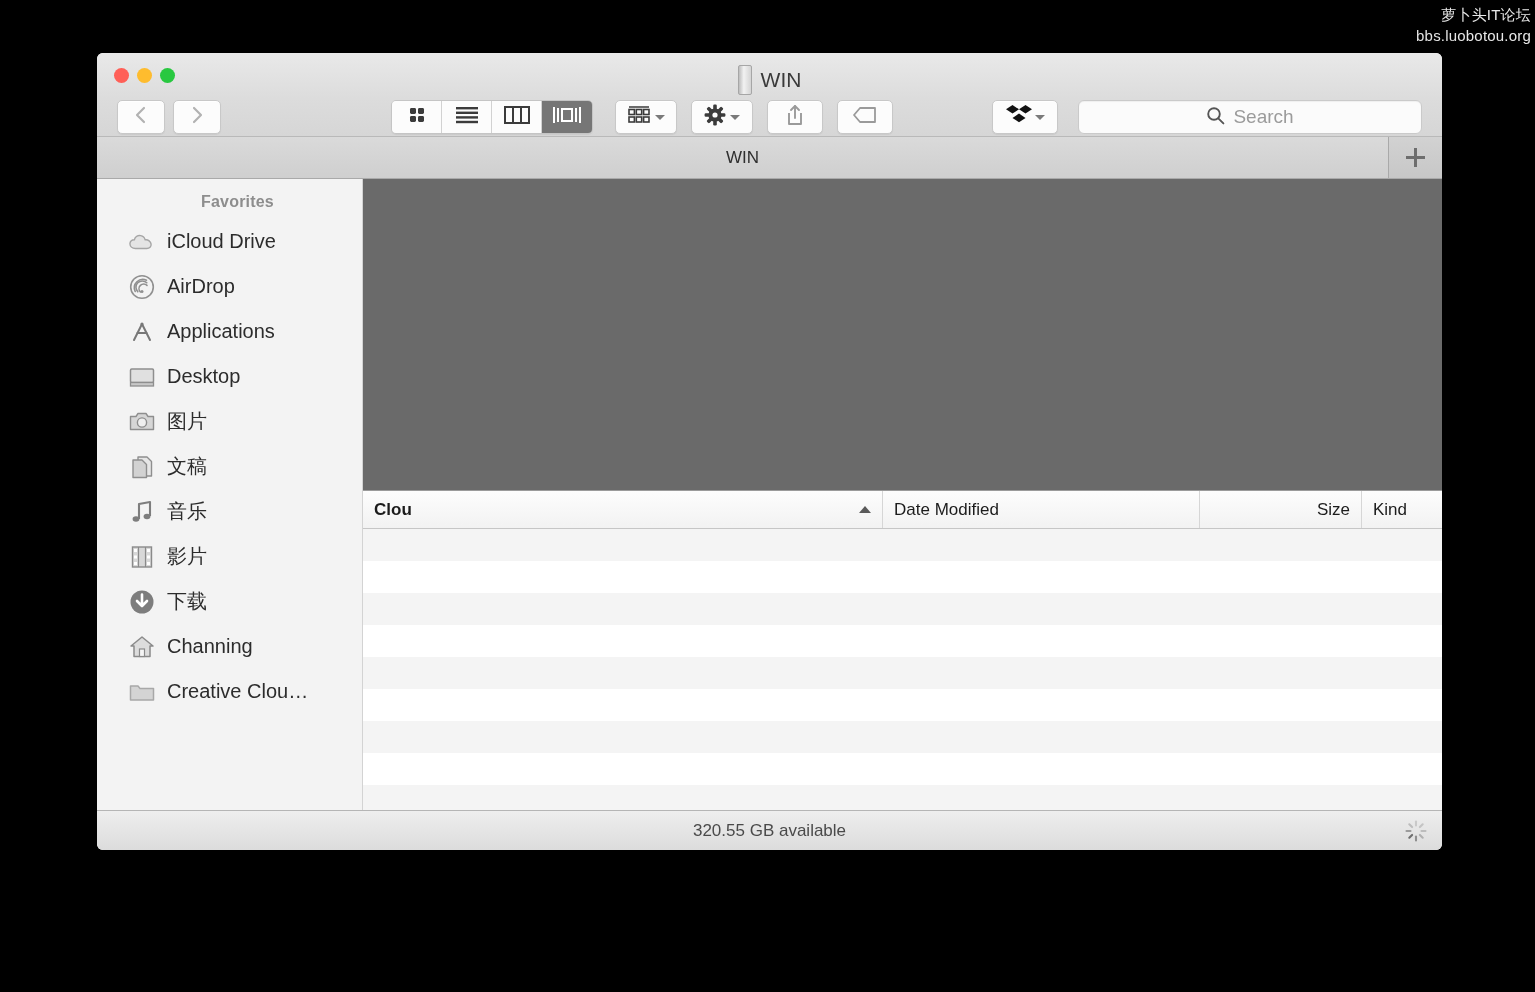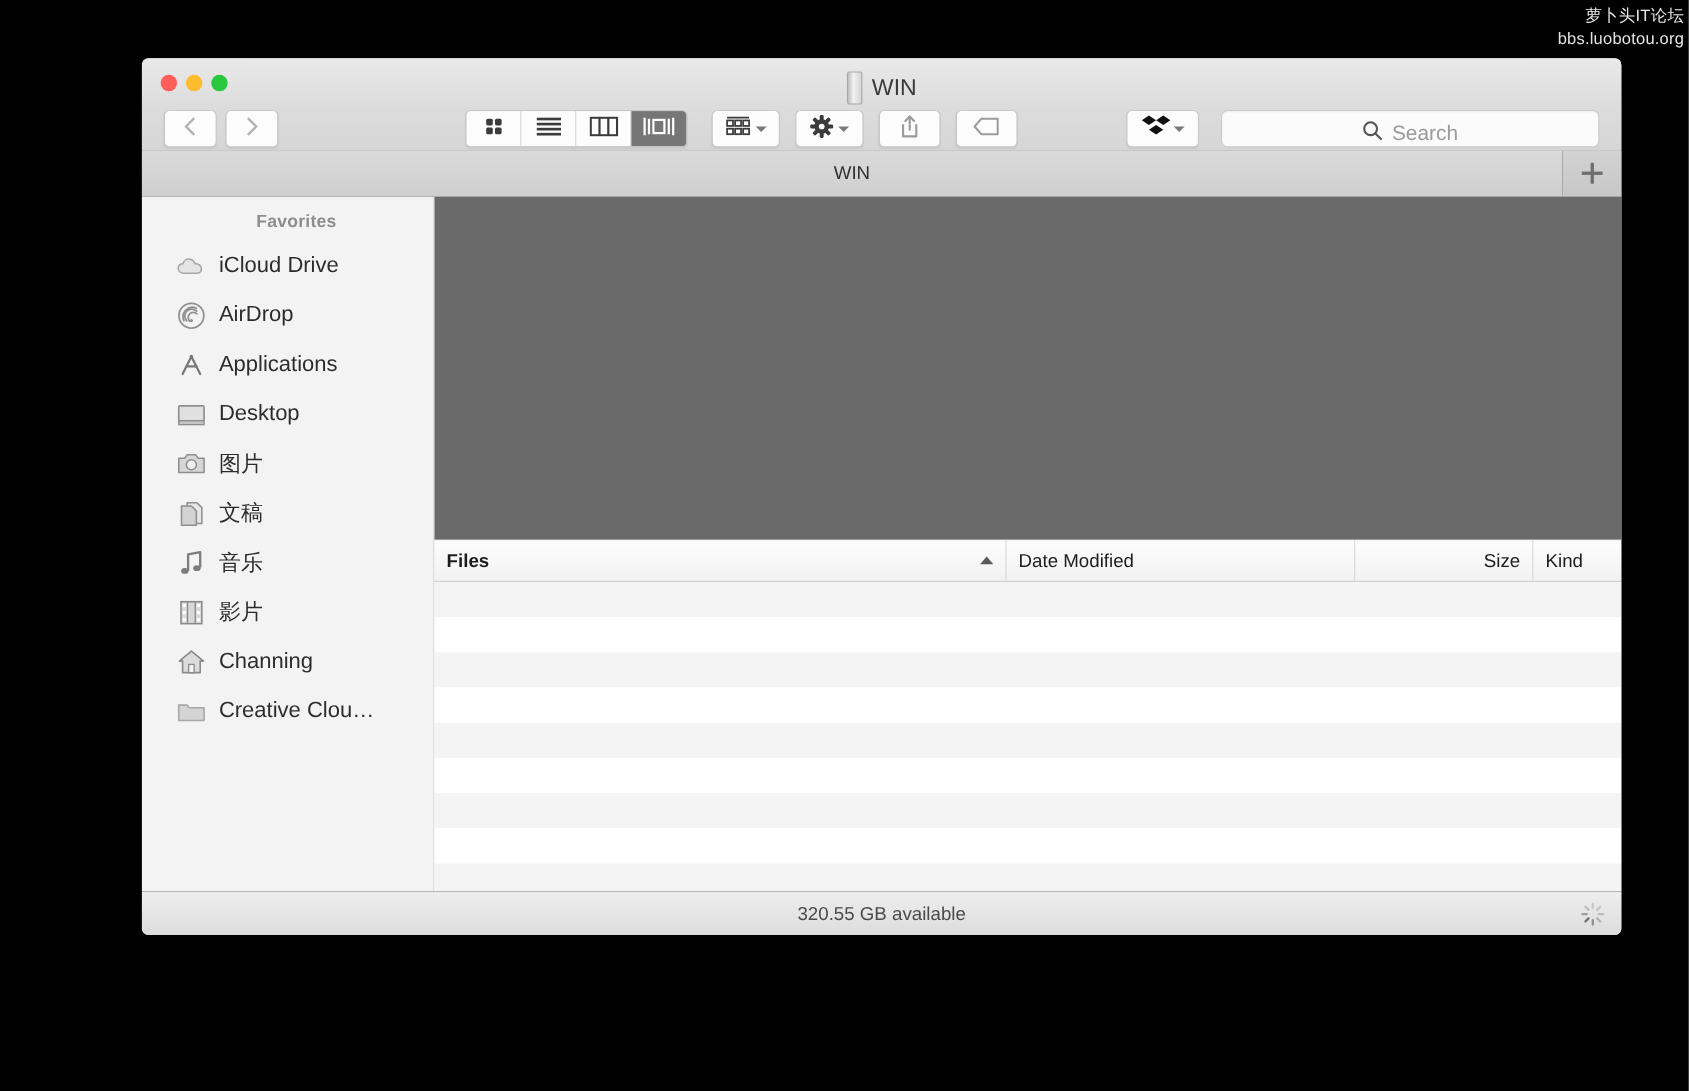--- a/index.html
+++ b/index.html
@@ -29,21 +29,20 @@
   .window {
     position: absolute;
     left: 97px; top: 53px;
     width: 1345px; height: 797px;
     border-radius: 6px;
     overflow: hidden;
     box-shadow: 0 14px 40px rgba(0,0,0,.55);
     background: #fff;
     display: flex;
     flex-direction: column;
-    margin-left: 32px;
   }
 
   
   .titlebar {
     height: 84px;
     background: linear-gradient(to bottom, #e9e9e9 0%, #dcdcdc 55%, #d6d6d6 100%);
     border-bottom: 1px solid #b9b9b9;
     position: relative;
     flex: none;
   }
@@ -128,21 +127,21 @@
     border-right: 5px solid transparent;
     border-top: 5px solid #7a7a7a;
   }
 
   .searchwrap { margin-left: auto; }
   .search {
     width: 344px; height: 34px;
     background: #fbfbfb;
     border: 1px solid #cacaca;
     border-radius: 6px;
-    display: flex; align-items: flex-end; justify-content: center;
+    display: flex; align-items: center; justify-content: center;
     gap: 8px;
     box-shadow: 0 1px 1px rgba(0,0,0,.05) inset;
   }
   .search-text { color: #9b9b9b; font-size: 19px; }
 
   
   .tabbar {
     height: 42px;
     flex: none;
     display: flex;
@@ -543,20 +542,29 @@
                   <rect x="17" y="10.5" width="3" height="3"></rect>
                   <rect x="17" y="17" width="3" height="3"></rect>
               </g>
               <line x1="8.5" y1="2" x2="8.5" y2="22" stroke="#8a8a8a" stroke-width="1.2"></line>
               <line x1="15.5" y1="2" x2="15.5" y2="22" stroke="#8a8a8a" stroke-width="1.2"></line>
             </svg>
           </span>
           <span class="side-label">影片</span>
         </div>
 
+        <div class="side-item">
+          <span class="side-icon">
+            <svg width="26" height="26" viewBox="0 0 26 26">
+              <circle cx="13" cy="13" r="11.5" fill="#7d7d7d"></circle>
+              <path d="M13,5.5 L13,16.5 M8,12 L13,17 L18,12" fill="none" stroke="#fff" stroke-width="2.6" stroke-linecap="round" stroke-linejoin="round"></path>
+            </svg>
+          </span>
+          <span class="side-label">下载</span>
+        </div>
 
         <div class="side-item">
           <span class="side-icon">
             <svg width="26" height="24" viewBox="0 0 26 24">
               <path d="M13,2 L24,11 L21,11 L21,21.5 L5,21.5 L5,11 L2,11 Z" fill="#dcdcdc" stroke="#8a8a8a" stroke-width="1.5" stroke-linejoin="round"></path>
               <rect x="10.5" y="14" width="5" height="7.5" fill="#f5f5f5" stroke="#8a8a8a" stroke-width="1.2"></rect>
             </svg>
           </span>
           <span class="side-label">Channing</span>
         </div>
@@ -570,21 +578,21 @@
           <span class="side-label">Creative Clou…</span>
         </div>
       </div>
 
       <div class="main">
 
         <div class="coverflow"></div>
 
         <div class="colheader">
           <div class="col name">
-            <span>Files</span>
+            <span>Clou</span>
             <span class="sortcaret"></span>
           </div>
           <div class="col date">
             <span>Date Modified</span>
           </div>
           <div class="col size">
             <span>Size</span>
           </div>
           <div class="col kind">
             <span>Kind</span>

